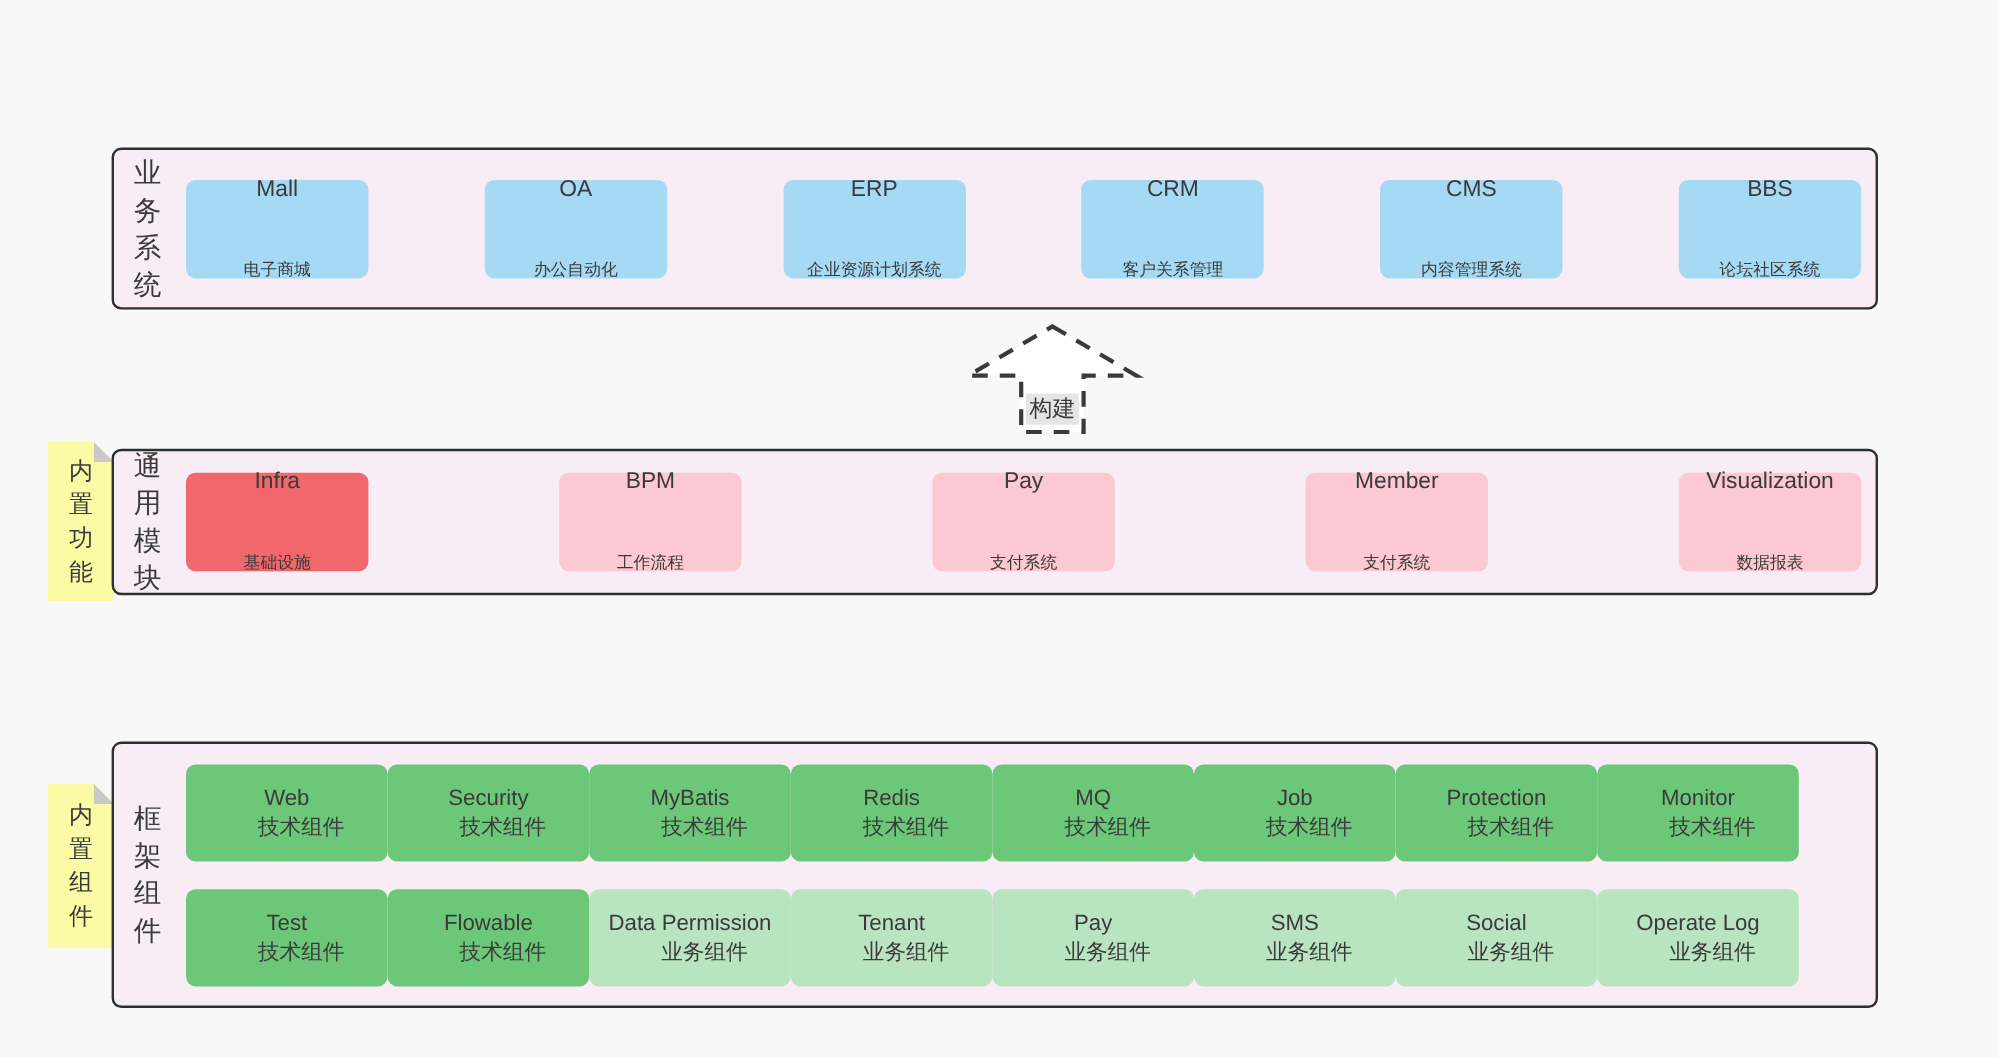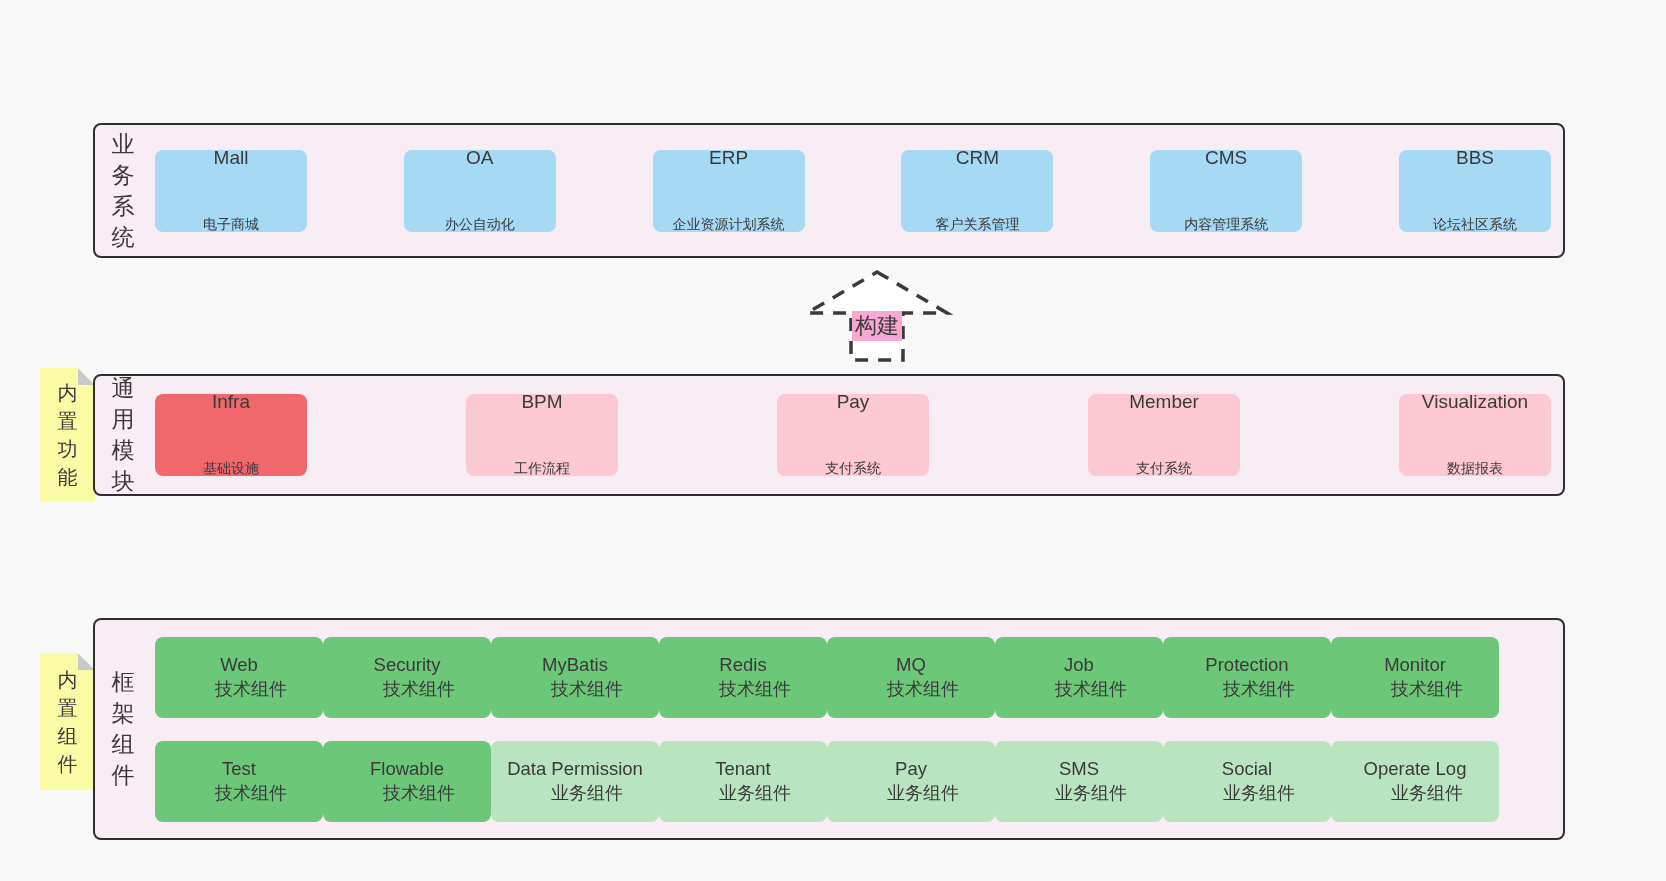--- a/index.html
+++ b/index.html
@@ -73,22 +73,22 @@
     clip-path:polygon(0 0, 100% 100%, 0 100%);
   }
 
   
   .arrow{position:absolute; width:160px; height:97px;}
   #arrow-build{left:797px; top:268px;}
   #arrow-implement{left:813px; top:512px;}
   .arrow svg{display:block; width:100%; height:100%;}
   .arrow-label{
     position:absolute; left:50%; transform:translateX(-50%);
-    top:43px; background:#f9a8d4; padding:0 3px;
-    font-size:22px; color:var(--text); white-space:nowrap;
+    top:60px; background:#e5e5e5; padding:0 3px;
+    font-size:19px; color:var(--text); white-space:nowrap;
   }
 </style>
 </head>
 <body>
 
 <div class="canvas">
 
   <div class="sticky" id="sticky-modules">
     <span>内
 置

